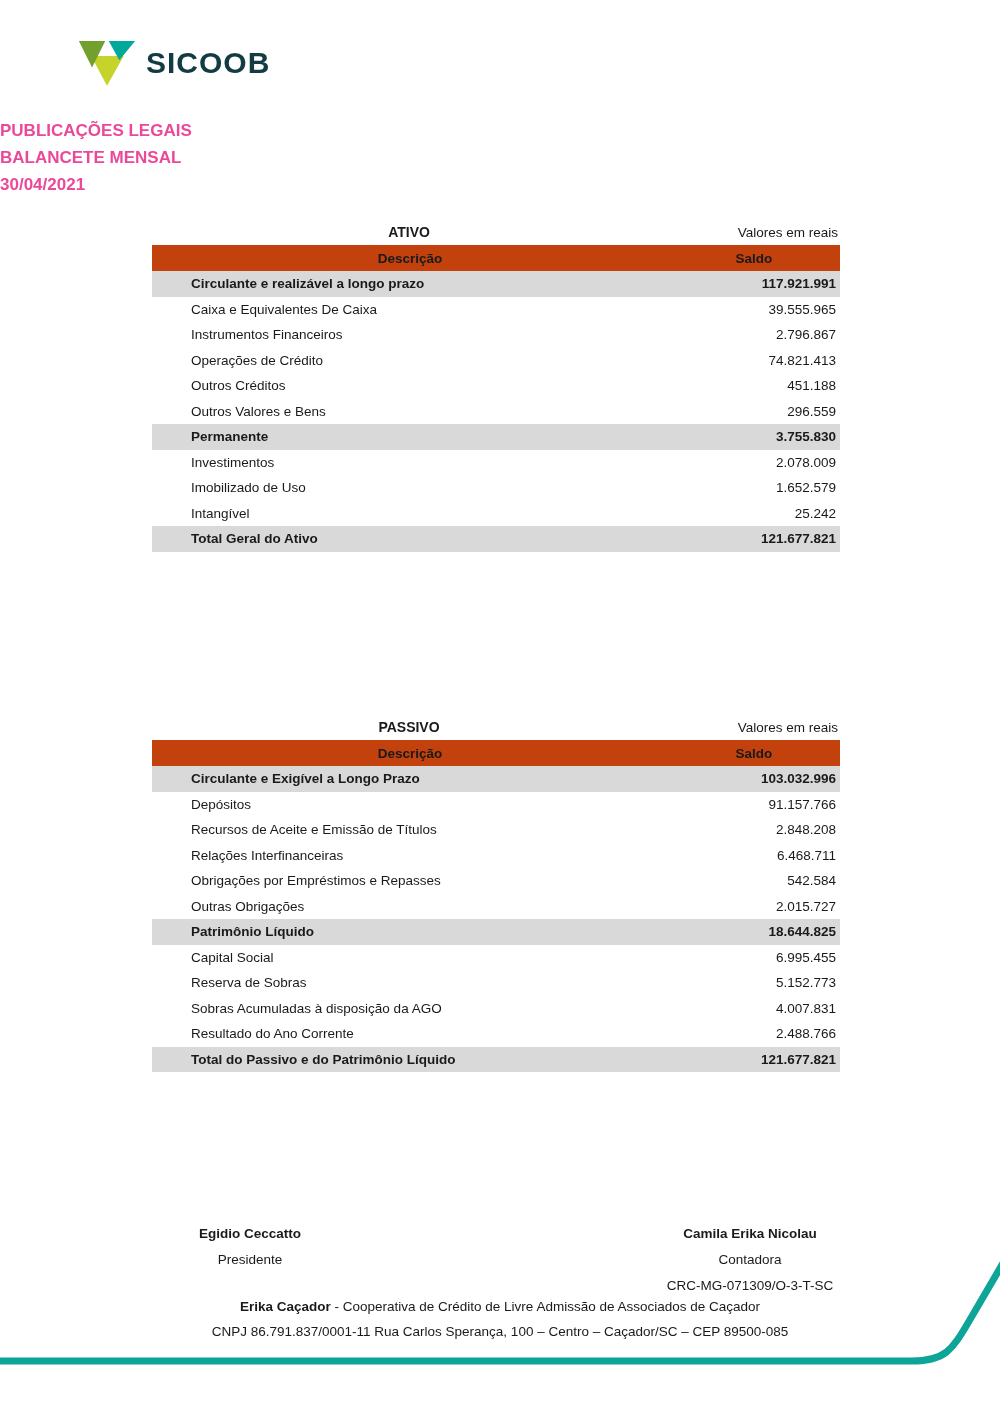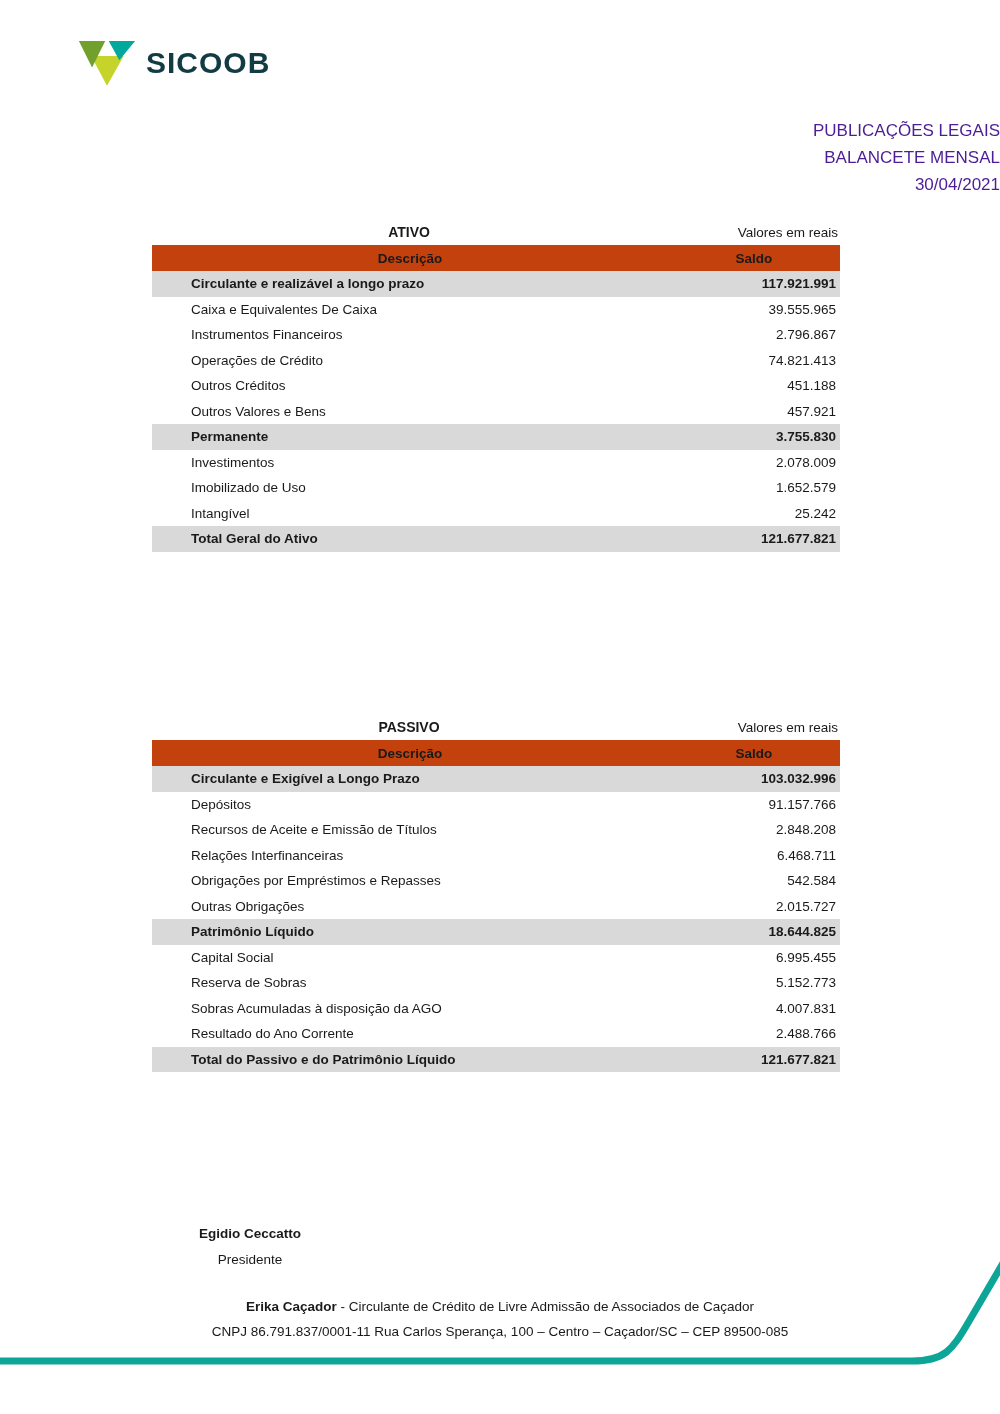--- a/index.html
+++ b/index.html
@@ -14,21 +14,21 @@
   
   .logo{position:absolute;top:38px;left:78px;display:flex;align-items:center;gap:10px;}
   .logo-mark{width:58px;height:50px;flex:0 0 auto;}
   .logo-text{
     font-size:30px;font-weight:bold;letter-spacing:1px;
     color:#123b44;line-height:50px;
   }
   
   .doc-title{
     position:absolute;top:117px;left:0;width:100%;
-    text-align:right;font-weight:normal;font-size:17px;line-height:27px;color:#4c1d95;
+    text-align:left;font-weight:bold;font-size:17px;line-height:27px;color:#ec4899;
   }
   
   .tbl{position:absolute;left:152px;width:688px;}
   .tbl-ativo{top:219px;}
   .tbl-passivo{top:714px;}
   .cap{display:flex;align-items:center;height:26px;font-size:13.5px;}
   .cap-left{flex:1;text-align:center;font-weight:bold;font-size:14px;}
   .cap-right{width:172px;text-align:right;padding-right:2px;}
   .thead{
     display:flex;align-items:center;height:26px;
@@ -97,21 +97,21 @@
         <div class="row">
           <div class="lbl">Operações de Crédito</div>
           <div class="val">74.821.413</div>
         </div>
         <div class="row">
           <div class="lbl">Outros Créditos</div>
           <div class="val">451.188</div>
         </div>
         <div class="row">
           <div class="lbl">Outros Valores e Bens</div>
-          <div class="val">457.921</div>
+          <div class="val">296.559</div>
         </div>
         <div class="row hl">
           <div class="lbl">Permanente</div>
           <div class="val">3.755.830</div>
         </div>
         <div class="row">
           <div class="lbl">Investimentos</div>
           <div class="val">2.078.009</div>
         </div>
         <div class="row">
@@ -188,24 +188,29 @@
           <div class="val">121.677.821</div>
         </div>
       </div>
   </section>
 
   <div class="signatures">
     <div class="sig">
       <div class="sig-name">Egidio Ceccatto</div>
       <div class="sig-role">Presidente</div>
     </div>
+    <div class="sig">
+      <div class="sig-name">Camila Erika Nicolau</div>
+      <div class="sig-role">Contadora</div>
+      <div class="sig-crc">CRC-MG-071309/O-3-T-SC</div>
+    </div>
   </div>
 
   <footer class="footer">
-    <div><b>Erika Caçador</b><span> - Circulante de Crédito de Livre Admissão de Associados de Caçador</span></div>
+    <div><b>Erika Caçador</b><span> - Cooperativa de Crédito de Livre Admissão de Associados de Caçador</span></div>
     <div>CNPJ 86.791.837/0001-11 Rua Carlos Sperança, 100 – Centro – Caçador/SC – CEP 89500-085</div>
   </footer>
 
   <svg class="curve" viewBox="0 0 1000 1414" aria-hidden="true">
     <path d="M -8 1361 L 912 1361 C 945 1361 952 1350 968 1323 L 1006 1258" fill="none" stroke-width="7" stroke-linecap="round" stroke-linejoin="round" stroke="#0da597"></path>
   </svg>
 
 </div>
 
 </body></html>

